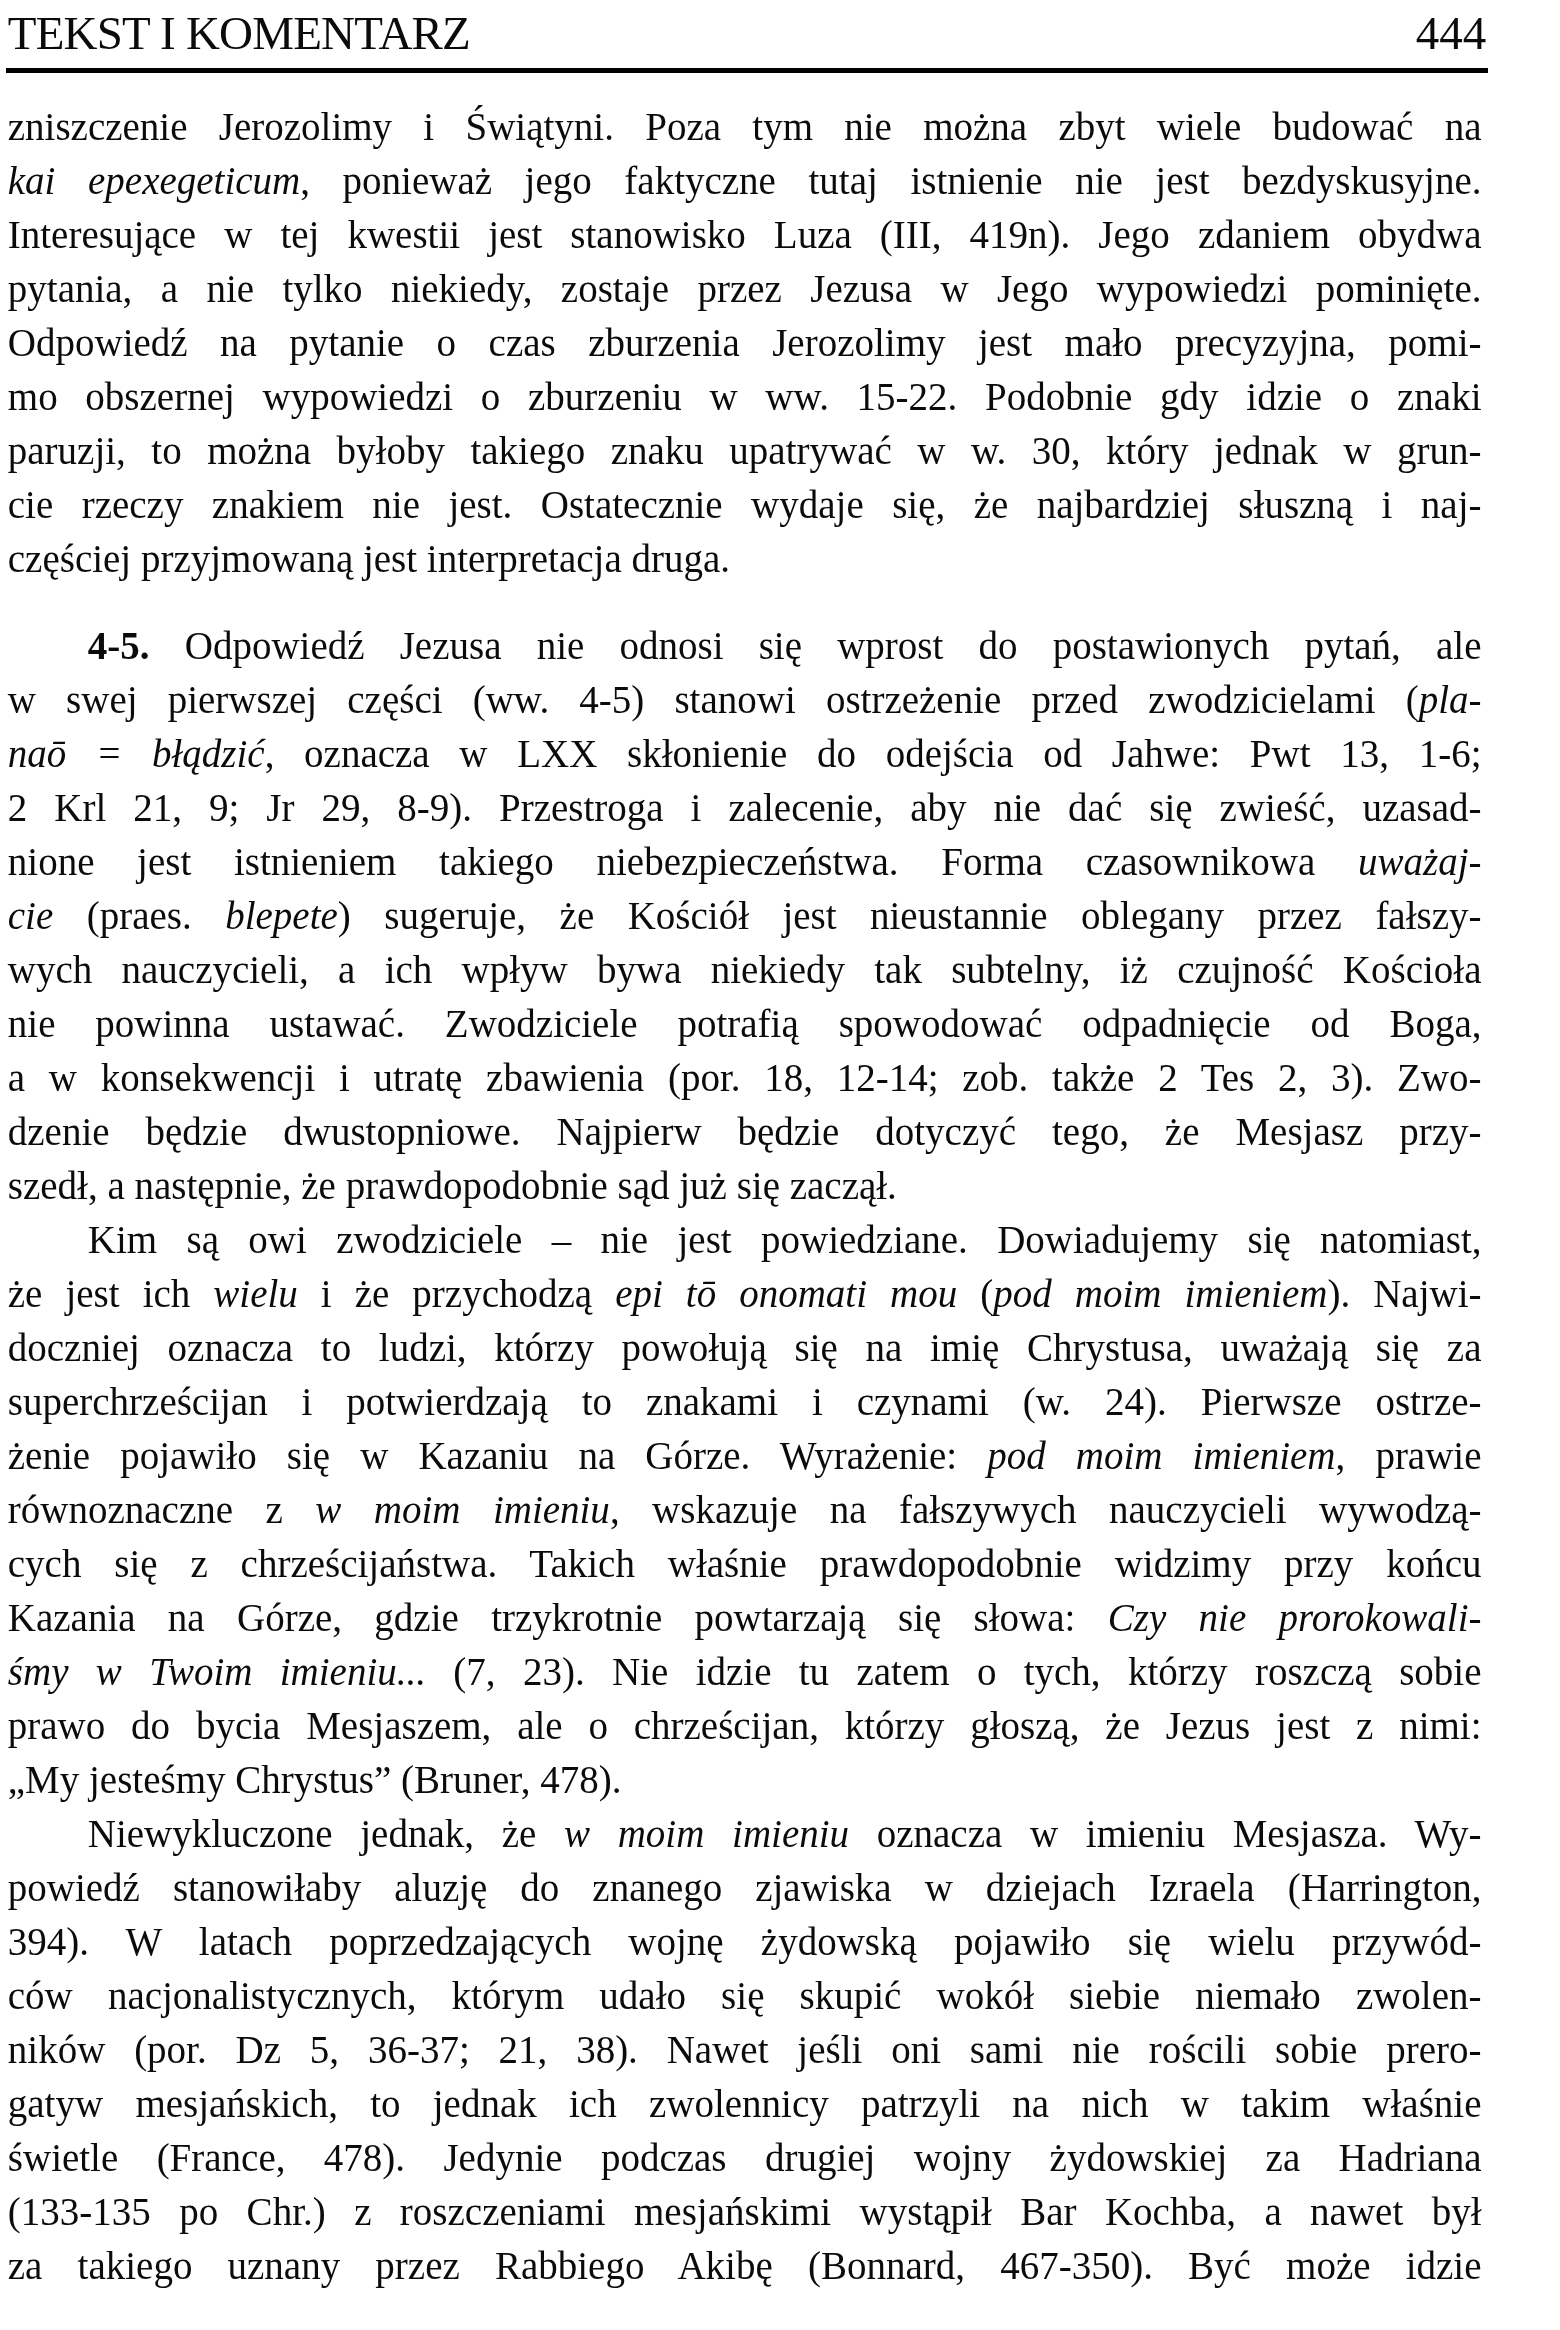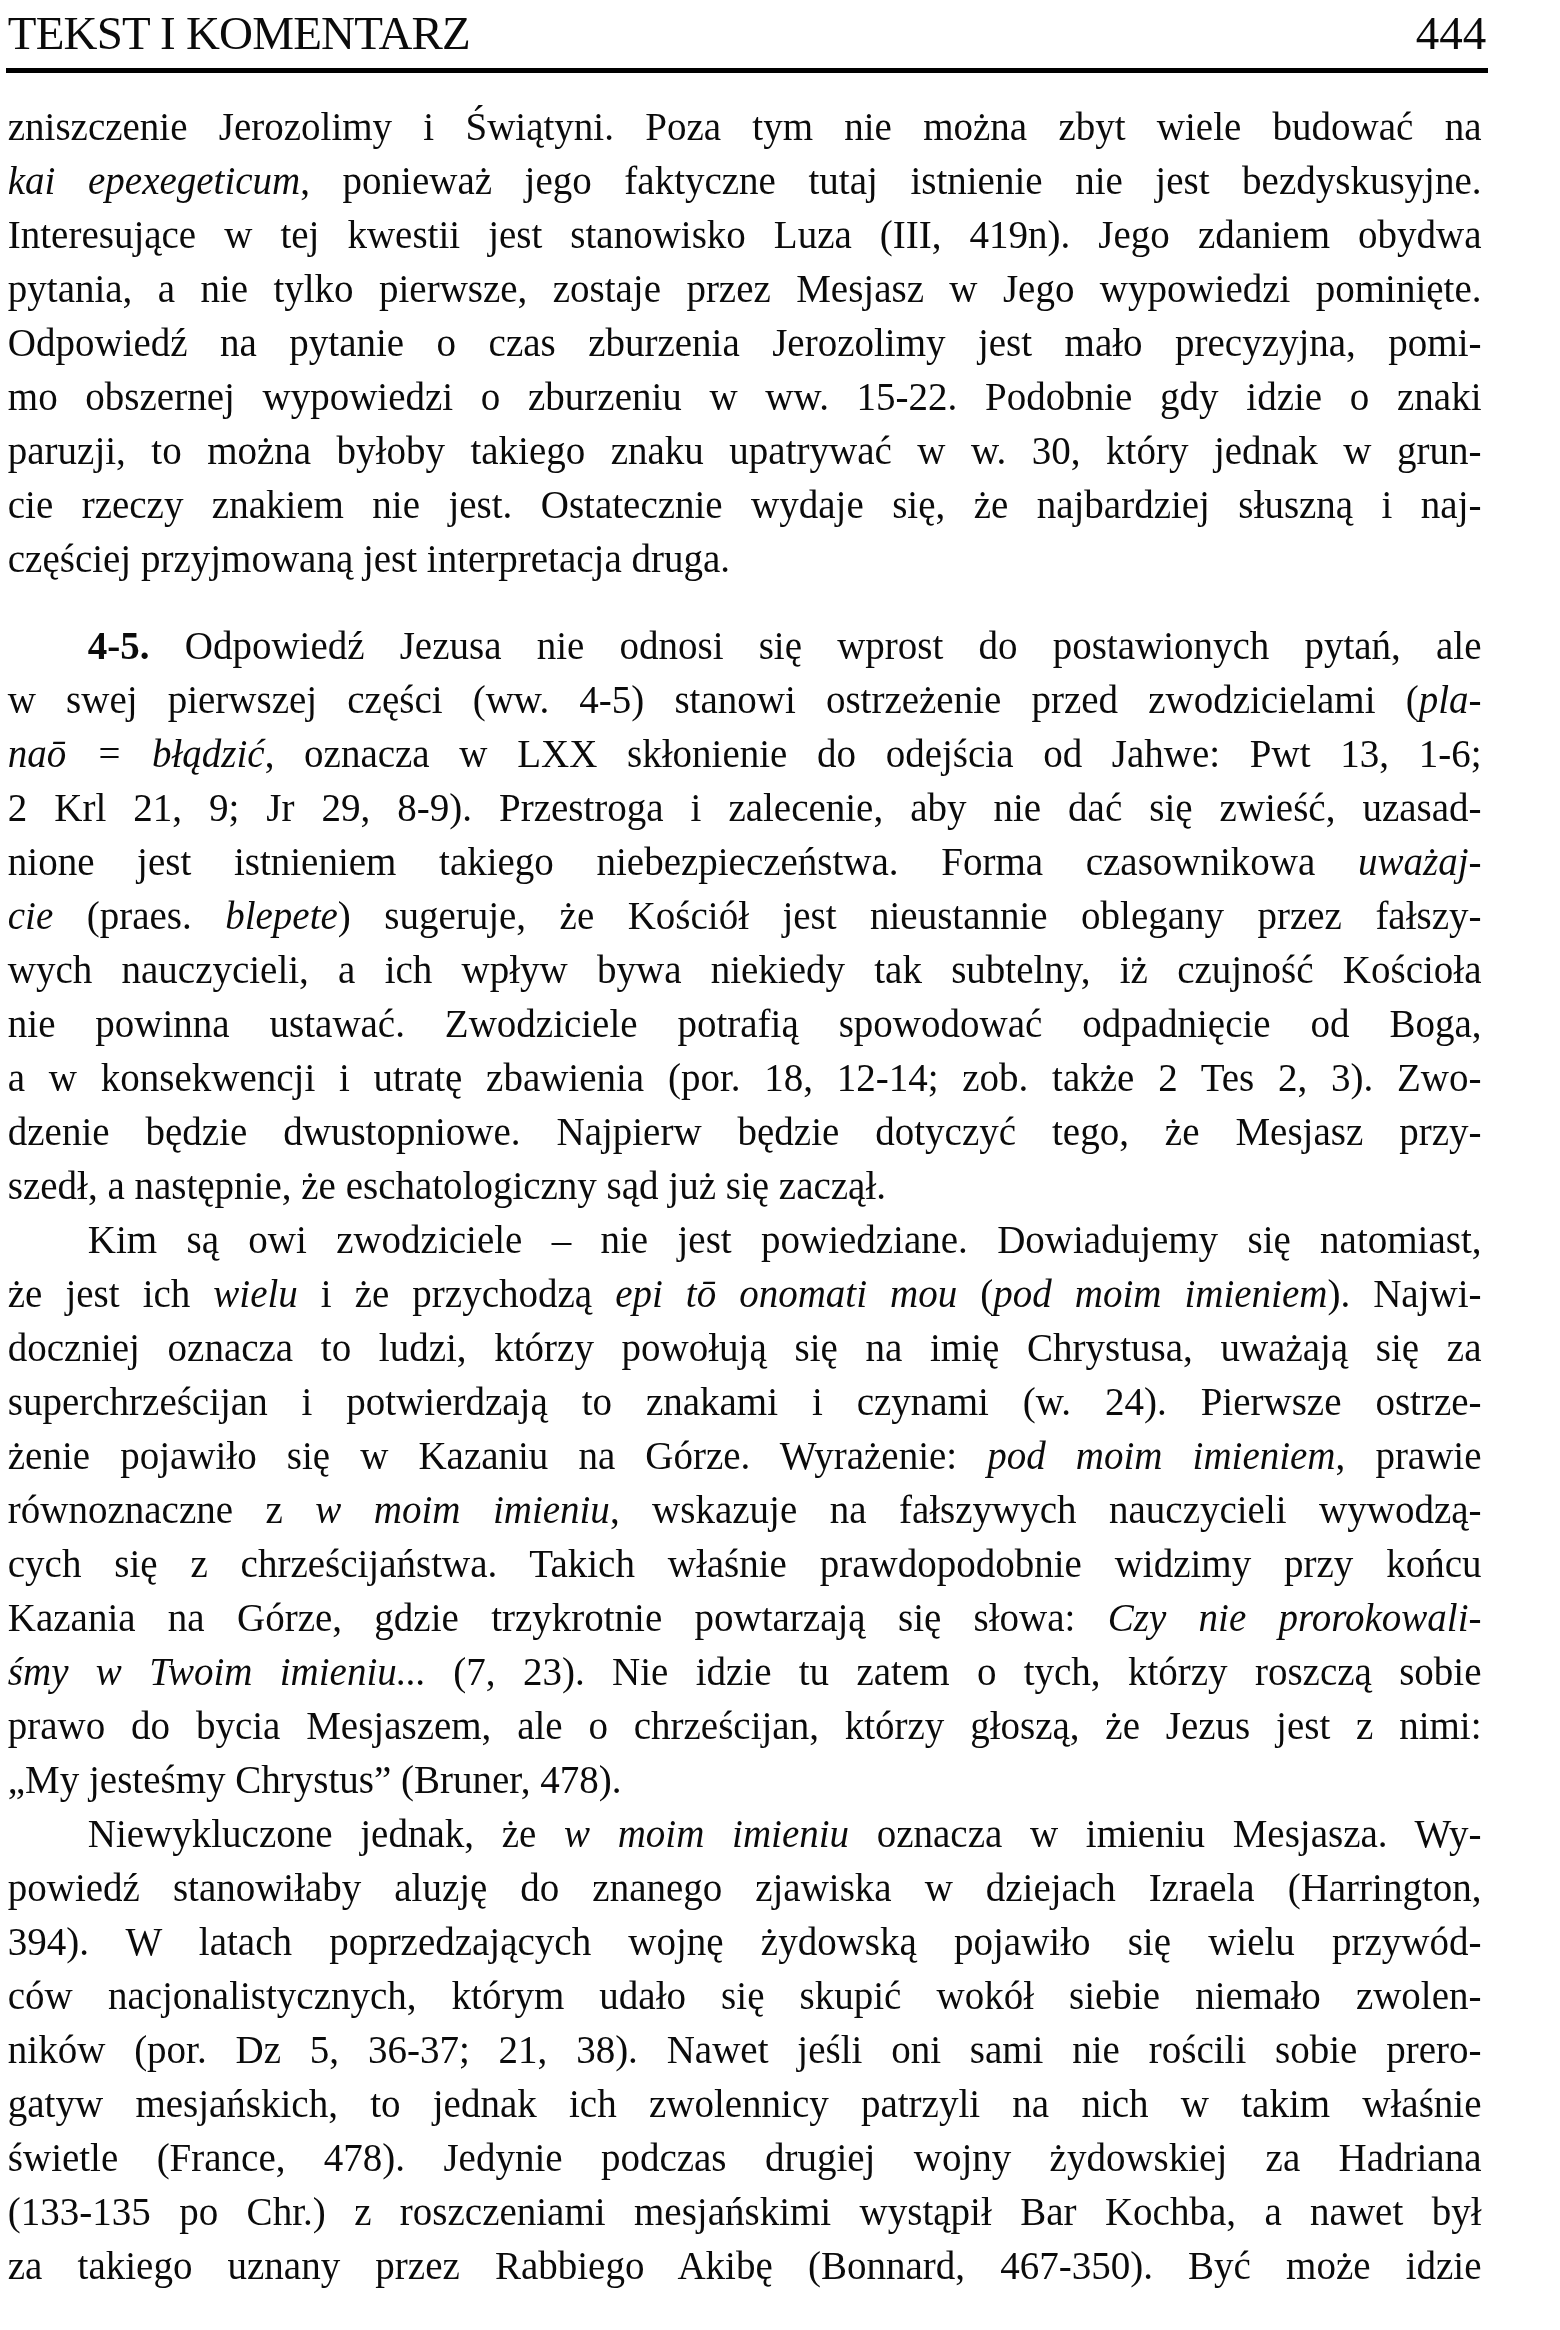--- a/index.html
+++ b/index.html
@@ -63,39 +63,39 @@
   <div class="running-header">
     <span class="title">TEKST I KOMENTARZ</span>
     <span class="pageno">444</span>
   </div>
   <div class="header-rule"></div>
   <div class="content">
       <div class="para">
         <div class="line"><span>zniszczenie Jerozolimy i Świątyni. Poza tym nie można zbyt wiele budować na</span></div>
         <div class="line"><span class="it">kai epexegeticum</span><span>, ponieważ jego faktyczne tutaj istnienie nie jest bezdyskusyjne.</span></div>
         <div class="line"><span>Interesujące w tej kwestii jest stanowisko Luza (III, 419n). Jego zdaniem obydwa</span></div>
-        <div class="line"><span>pytania, a nie tylko pierwsze, zostaje przez Mesjasz w Jego wypowiedzi pominięte.</span></div>
+        <div class="line"><span>pytania, a nie tylko niekiedy, zostaje przez Jezusa w Jego wypowiedzi pominięte.</span></div>
         <div class="line"><span>Odpowiedź na pytanie o czas zburzenia Jerozolimy jest mało precyzyjna, pomi-</span></div>
         <div class="line"><span>mo obszernej wypowiedzi o zburzeniu w ww. 15-22. Podobnie gdy idzie o znaki</span></div>
         <div class="line"><span>paruzji, to można byłoby takiego znaku upatrywać w w. 30, który jednak w grun-</span></div>
         <div class="line"><span>cie rzeczy znakiem nie jest. Ostatecznie wydaje się, że najbardziej słuszną i naj-</span></div>
         <div class="line no-just"><span>częściej przyjmowaną jest interpretacja druga.</span></div>
       </div>
       <div class="para space-before">
         <div class="line indent"><span class="bd">4-5.</span><span> Odpowiedź Jezusa nie odnosi się wprost do postawionych pytań, ale</span></div>
         <div class="line"><span>w swej pierwszej części (ww. 4-5) stanowi ostrzeżenie przed zwodzicielami (</span><span class="it">pla-</span></div>
         <div class="line"><span class="it">naō = błądzić</span><span>, oznacza w LXX skłonienie do odejścia od Jahwe: Pwt 13, 1-6;</span></div>
         <div class="line"><span>2 Krl 21, 9; Jr 29, 8-9). Przestroga i zalecenie, aby nie dać się zwieść, uzasad-</span></div>
         <div class="line"><span>nione jest istnieniem takiego niebezpieczeństwa. Forma czasownikowa </span><span class="it">uważaj-</span></div>
         <div class="line"><span class="it">cie</span><span> (praes. </span><span class="it">blepete</span><span>) sugeruje, że Kościół jest nieustannie oblegany przez fałszy-</span></div>
         <div class="line"><span>wych nauczycieli, a ich wpływ bywa niekiedy tak subtelny, iż czujność Kościoła</span></div>
         <div class="line"><span>nie powinna ustawać. Zwodziciele potrafią spowodować odpadnięcie od Boga,</span></div>
         <div class="line"><span>a w konsekwencji i utratę zbawienia (por. 18, 12-14; zob. także 2 Tes 2, 3). Zwo-</span></div>
         <div class="line"><span>dzenie będzie dwustopniowe. Najpierw będzie dotyczyć tego, że Mesjasz przy-</span></div>
-        <div class="line no-just"><span>szedł, a następnie, że eschatologiczny sąd już się zaczął.</span></div>
+        <div class="line no-just"><span>szedł, a następnie, że prawdopodobnie sąd już się zaczął.</span></div>
       </div>
       <div class="para">
         <div class="line indent"><span>Kim są owi zwodziciele – nie jest powiedziane. Dowiadujemy się natomiast,</span></div>
         <div class="line"><span>że jest ich </span><span class="it">wielu</span><span> i że przychodzą </span><span class="it">epi tō onomati mou</span><span> (</span><span class="it">pod moim imieniem</span><span>). Najwi-</span></div>
         <div class="line"><span>doczniej oznacza to ludzi, którzy powołują się na imię Chrystusa, uważają się za</span></div>
         <div class="line"><span>superchrześcijan i potwierdzają to znakami i czynami (w. 24). Pierwsze ostrze-</span></div>
         <div class="line"><span>żenie pojawiło się w Kazaniu na Górze. Wyrażenie: </span><span class="it">pod moim imieniem</span><span>, prawie</span></div>
         <div class="line"><span>równoznaczne z </span><span class="it">w moim imieniu</span><span>, wskazuje na fałszywych nauczycieli wywodzą-</span></div>
         <div class="line"><span>cych się z chrześcijaństwa. Takich właśnie prawdopodobnie widzimy przy końcu</span></div>
         <div class="line"><span>Kazania na Górze, gdzie trzykrotnie powtarzają się słowa: </span><span class="it">Czy nie prorokowali-</span></div>

